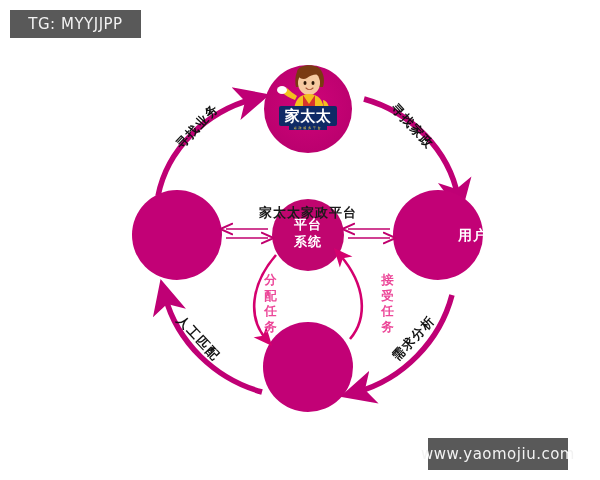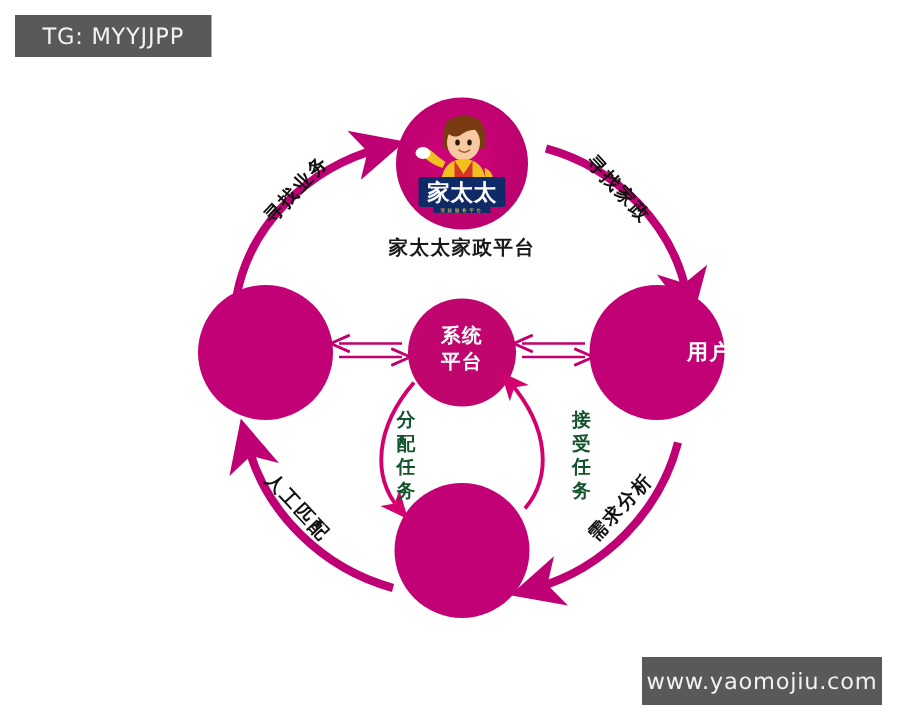--- a/index.html
+++ b/index.html
@@ -10,48 +10,48 @@
   }
   #stage{position:absolute;left:0;top:0;width:600px;height:480px;}
 
   
   .wm{
     position:absolute;background:#595959;color:#f2f2f2;
     display:flex;align-items:center;justify-content:center;
     letter-spacing:.5px;font-weight:400;
   }
   #wm-tl{left:10px;top:10px;width:131px;height:28px;font-size:15px;}
-  #wm-br{left:428px;top:438px;width:160px;height:32px;font-size:15px;}
+  #wm-br{left:428px;top:438px;width:140px;height:32px;font-size:15px;}
 
   
   #diagram{position:absolute;left:0;top:0;width:600px;height:480px;}
 
   
   .node-label{
     position:absolute;color:#ffffff;text-align:center;
     font-size:14px;font-weight:700;line-height:18px;
     letter-spacing:1px;pointer-events:none;
   }
   .node-label.small{font-size:13px;line-height:17px;}
   .caption{
     position:absolute;color:#1a1a1a;font-size:13px;font-weight:700;
-    letter-spacing:1px;text-align:center;white-space:nowrap;
+    letter-spacing:1px;text-align:center;white-space:nowrap;margin-top:48px;
   }
   .arc-label{
     position:absolute;color:#111111;font-size:12.5px;font-weight:700;
     letter-spacing:1.5px;white-space:nowrap;transform-origin:50% 50%;
   }
   .vert-label{
-    position:absolute;color:#14532d;font-size:12.5px;font-weight:700;
+    position:absolute;color:#ec4899;font-size:12.5px;font-weight:700;
     width:15px;line-height:15.5px;text-align:center;white-space:normal;
     word-break:break-all;
   }
 
   
-  .logo-wrap{position:absolute;left:267px;top:68px;width:82px;height:82px;text-align:center;}
+  .logo-wrap{position:absolute;left:267px;top:56px;width:82px;height:82px;text-align:center;}
 </style>
 </head>
 <body>
 
 <div id="stage">
 
   <div class="wm" id="wm-tl">TG: MYYJJPP</div>
 
   <svg id="diagram" viewBox="0 0 600 480">
     <defs>
@@ -128,22 +128,22 @@
       <text x="41" y="73.4" text-anchor="middle" fill="#ffd94a" font-family="'DejaVu Sans','Liberation Sans',sans-serif" font-size="3.2" letter-spacing="1.6">家政服务平台</text>
     </svg>
   </div>
 
 
   <div class="node-label" style="left:388px;top:226px;width:100px;text-align:right;">
     <div>用户</div>
   </div>
 
   <div class="node-label small" style="left:258px;top:216px;width:100px;">
+    <div>平台</div>
     <div>系统</div>
-    <div>平台</div>
   </div>
 
 
   <div class="caption" style="left:238px;top:156px;width:140px;">家太太家政平台</div>
 
   <div class="arc-label" style="left:170px;top:118px;transform:rotate(-47deg);">寻找业务</div>
 
   <div class="arc-label" style="left:384px;top:118px;transform:rotate(47deg);">寻找家政</div>
 
   <div class="arc-label" style="left:170px;top:330px;transform:rotate(47deg);">人工匹配</div>

